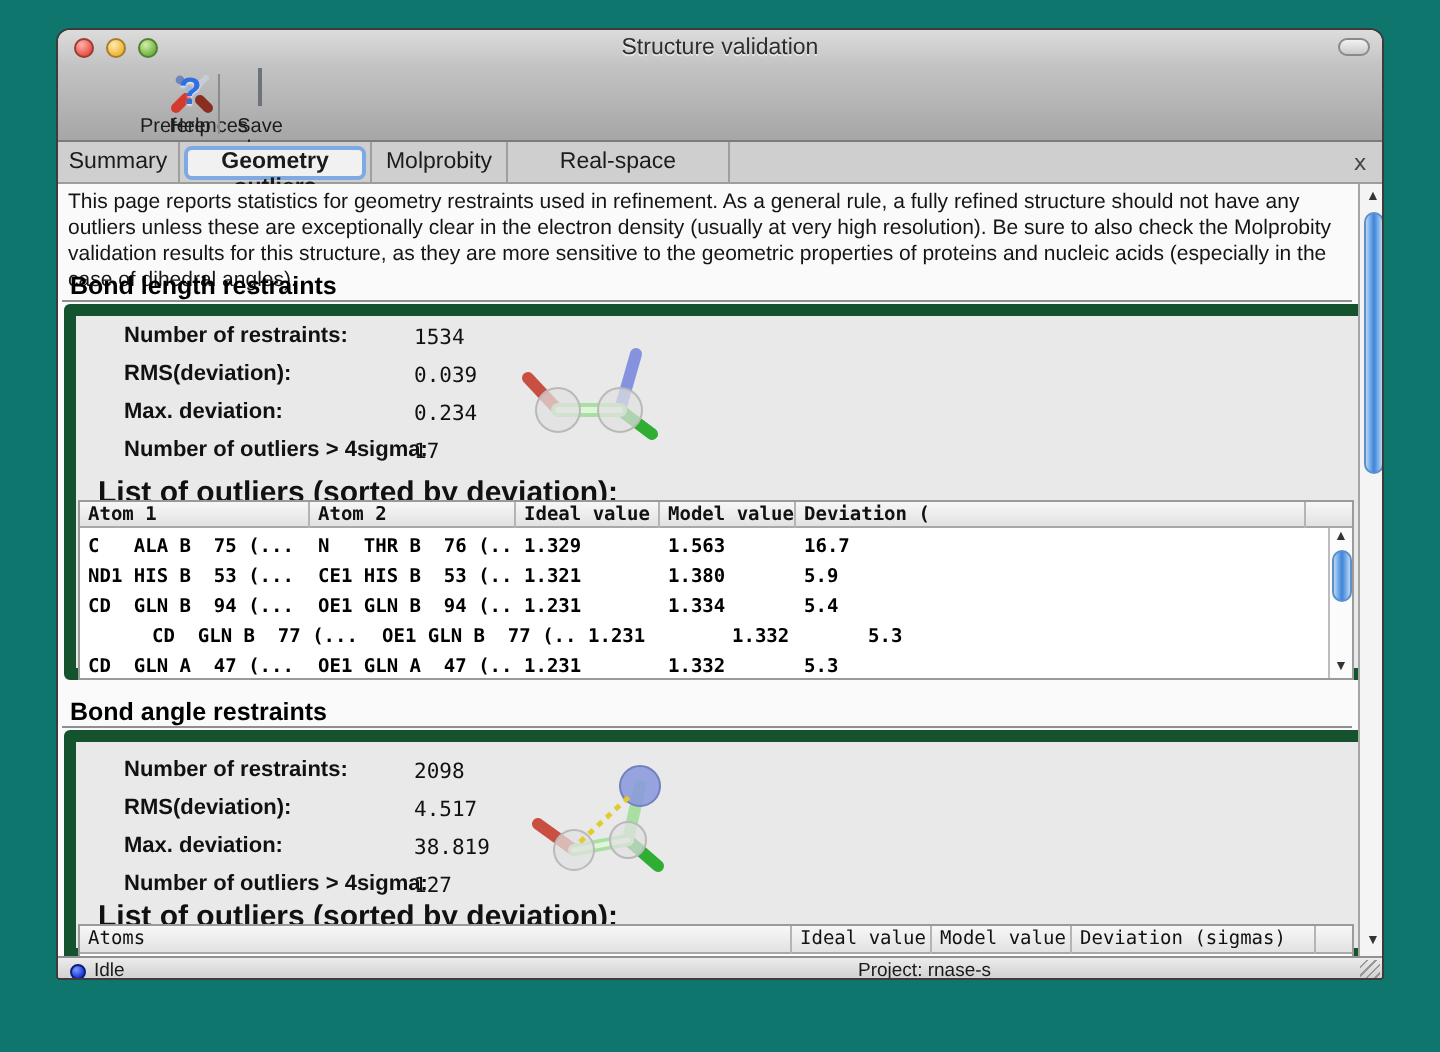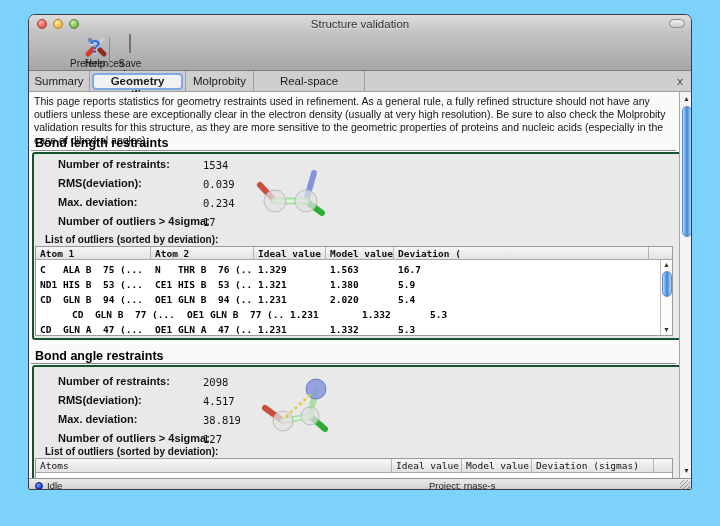--- a/index.html
+++ b/index.html
@@ -1,17 +1,17 @@
 <!DOCTYPE html>
 <html><head>
 <meta charset="utf-8">
 <style>
   * { margin:0; padding:0; box-sizing:border-box; }
   html,body { width:720px; height:526px; background:#000; font-family:"Liberation Sans",sans-serif; overflow:hidden; }
-  .screen { position:absolute; left:0; top:0; width:720px; height:526px; background:#7dd3fc; }
+  .screen { position:absolute; left:0; top:0; width:720px; height:526px; background:#0f766e; }
   .window { position:absolute; left:28px; top:14px; width:664px; height:476px;
             border-radius:7px 7px 2px 2px; overflow:hidden; background:#fafafa;
             border:1px solid #3c3c3c; }
 
   
   .titlebar { position:absolute; left:0; top:0; width:100%; height:18px;
               background:linear-gradient(#dcdcdc,#c3c3c3); }
   .tl { position:absolute; top:4px; width:10px; height:10px; border-radius:50%; }
   .tl.red    { left:8px;  background:radial-gradient(circle at 35% 30%, #ffb3ac, #e5564a 70%); border:1px solid #9d3a33;}
   .tl.yellow { left:24px; background:radial-gradient(circle at 35% 30%, #ffe9b0, #efb83f 70%); border:1px solid #a87d27;}
@@ -51,24 +51,24 @@
                  line-height:13px; font-weight:bold; font-size:11.5px; }
   .tab-close { position:absolute; right:5px; top:5px; width:12px; height:12px; text-align:center;
                font-size:11px; line-height:12px; color:#444; font-family:"DejaVu Sans Mono",monospace; }
 
   
   .content { position:absolute; left:0; top:77px; width:650px; height:386px; background:#fafafa; overflow:hidden; }
   .desc { position:absolute; left:5px; top:3px; width:642px; font-size:10.5px; line-height:13px; color:#141414; }
   .sec-head { position:absolute; left:6px; font-size:12.5px; font-weight:bold; color:#000; }
   .sec-rule { position:absolute; left:2px; width:645px; height:1px; background:#8f8f8f; }
   .panel { position:absolute; left:3px; width:685px; background:#e9e9e9;
-           border:2px solid #14532d; border-radius:3px; }
+           border:6px solid #14532d; border-radius:3px; }
   .stat-label { position:absolute; left:24px; font-size:11px; font-weight:bold; color:#111; white-space:pre; }
   .stat-value { position:absolute; left:169px; font-size:10.5px; font-family:"DejaVu Sans Mono",monospace; color:#111; white-space:pre; }
-  .list-label { position:absolute; left:11px; font-size:10px; font-weight:bold; color:#111; }
+  .list-label { position:absolute; left:11px; font-size:15px; font-weight:bold; color:#111; }
   .molecule { position:absolute; }
 
   
   .otable { position:absolute; left:1px; width:638px; background:#fff; border:1px solid #9a9a9a; overflow:hidden; }
   .thead { position:absolute; left:0; top:0; width:100%; height:13px;
            background:linear-gradient(#f7f7f7,#e2e2e2); border-bottom:1px solid #a8a8a8; }
   .th { position:absolute; top:0; height:13px; line-height:13px; padding-left:4px;
         font-family:"DejaVu Sans Mono",monospace; font-size:9.5px; color:#111;
         border-right:1px solid #b4b4b4; white-space:pre; overflow:hidden; }
   .trow { position:absolute; left:0; width:100%; height:15px; }
@@ -200,21 +200,21 @@
             <div class="td c0">ND1 HIS B  53 (...</div>
             <div class="td c1">CE1 HIS B  53 (...</div>
             <div class="td c2">1.321</div>
             <div class="td c3">1.380</div>
             <div class="td c4">5.9</div>
           </div>
           <div class="trow" style="top:45px;">
             <div class="td c0">CD  GLN B  94 (...</div>
             <div class="td c1">OE1 GLN B  94 (...</div>
             <div class="td c2">1.231</div>
-            <div class="td c3">2.020</div>
+            <div class="td c3">1.334</div>
             <div class="td c4">5.4</div>
           </div>
           <div class="trow" style="top:60px;margin-left:32px;">
             <div class="td c0">CD  GLN B  77 (...</div>
             <div class="td c1">OE1 GLN B  77 (...</div>
             <div class="td c2">1.231</div>
             <div class="td c3">1.332</div>
             <div class="td c4">5.3</div>
           </div>
           <div class="trow" style="top:75px;">

